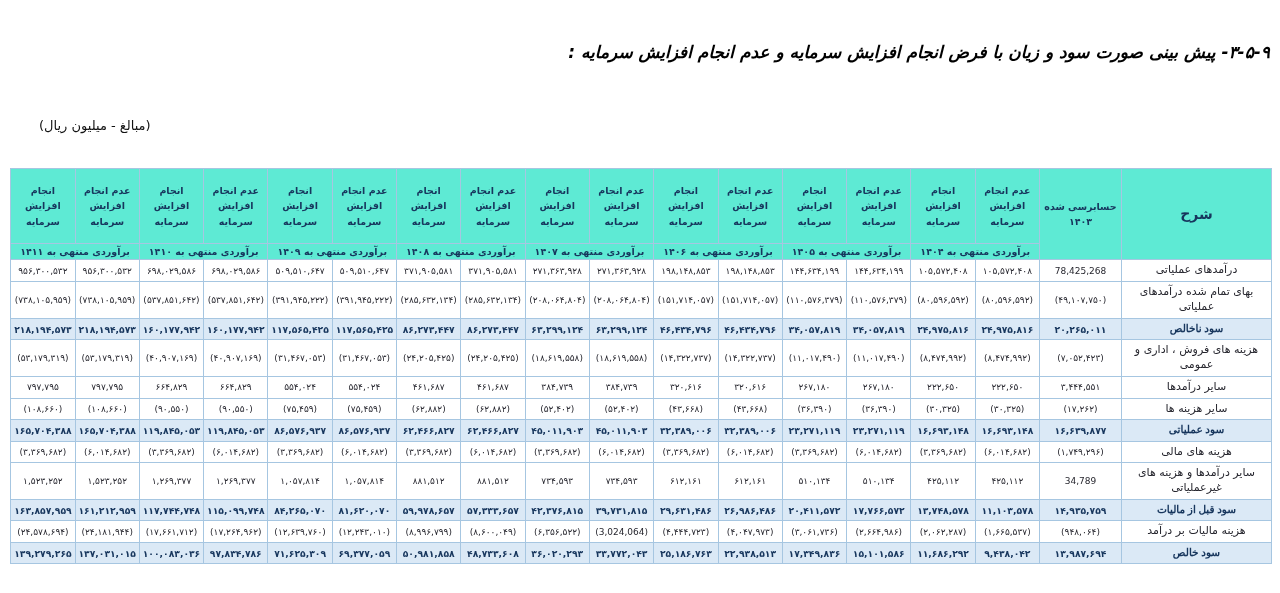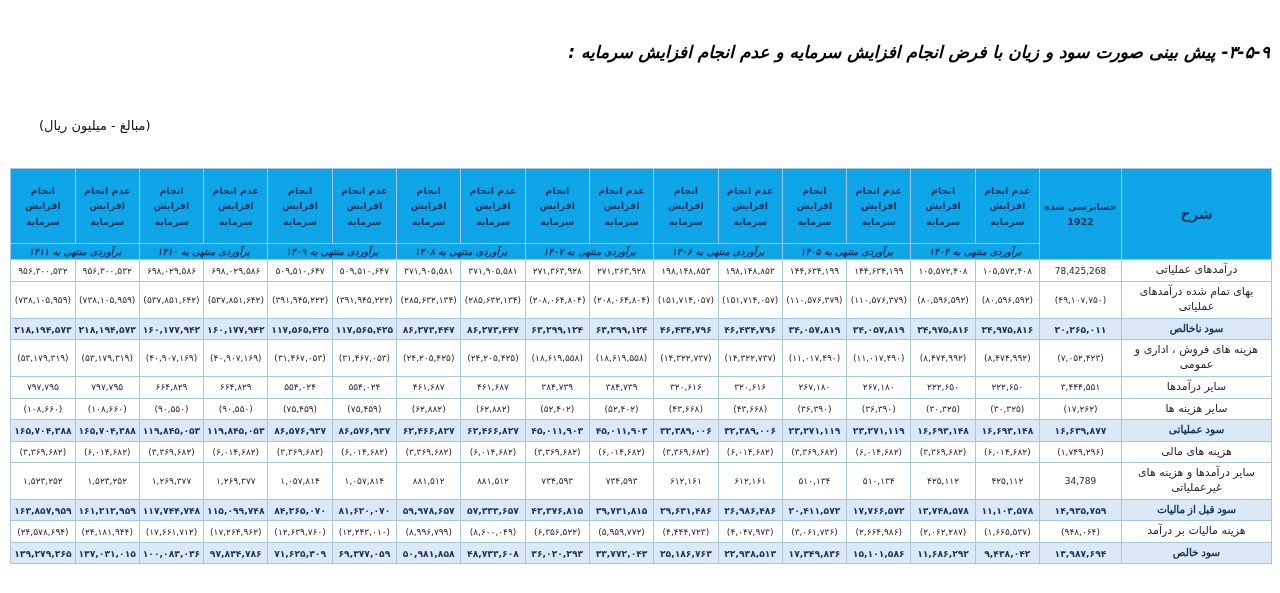--- a/index.html
+++ b/index.html
@@ -20,24 +20,24 @@
   .fin-table{
     position:absolute;top:168px;right:8px;left:9px;
     border-collapse:collapse;table-layout:fixed;direction:rtl;
     font-size:9px;
   }
   .fin-table th,.fin-table td{
     border:1px solid #a6c6e1;text-align:center;vertical-align:middle;
     padding:3px 1px;white-space:nowrap;overflow:hidden;
   }
   .fin-table thead th{
-    background:#0ea5e9;font-weight:bold;font-size:9.5px;color:#17365d;
+    background:#5eead4;font-weight:bold;font-size:9.5px;color:#17365d;
     white-space:normal;line-height:1.6;margin-top:7px;
   }
-  .fin-table th.year-span{padding:2px 1px;line-height:1.2;font-style:italic;}
+  .fin-table th.year-span{padding:2px 1px;line-height:1.2;}
   .fin-table td.desc{font-size:11px;white-space:normal;line-height:1.35;padding:3px 4px;}
   .fin-table tr.bold-row td{
     background:#dbe9f6;font-weight:bold;color:#17365d;font-size:9.2px;
   }
   .fin-table tr.bold-row td.desc{font-size:10.5px;font-family:Liberation Serif, serif;}
   .fin-table td{color:#26262e;}
 </style>
 </head>
 <body>
 
@@ -63,21 +63,21 @@
       <col style="width: 64.3px;">
       <col style="width: 64.3px;">
       <col style="width: 64.3px;">
       <col style="width: 64.3px;">
     </colgroup>
   <thead>
       <tr>
         <th rowspan="2" style="font-size: 14px;">شرح</th>
         <th rowspan="2">
           <div>حسابرسی شده</div>
-          <div>1922</div>
+          <div>۱۴۰۳</div>
         </th>
         <th style="height: 68px;">عدم انجام افزایش سرمایه</th>
         <th>انجام افزایش سرمایه</th>
         <th style="height: 68px;">عدم انجام افزایش سرمایه</th>
         <th>انجام افزایش سرمایه</th>
         <th style="height: 68px;">عدم انجام افزایش سرمایه</th>
         <th>انجام افزایش سرمایه</th>
         <th style="height: 68px;">عدم انجام افزایش سرمایه</th>
         <th>انجام افزایش سرمایه</th>
         <th style="height: 68px;">عدم انجام افزایش سرمایه</th>
@@ -303,21 +303,21 @@
       </tr>
       <tr>
         <td class="desc">هزینه مالیات بر درآمد</td>
         <td>(۹۴۸,۰۶۴)</td>
         <td>(۱,۶۶۵,۵۳۷)</td>
         <td>(۲,۰۶۲,۲۸۷)</td>
         <td>(۲,۶۶۴,۹۸۶)</td>
         <td>(۳,۰۶۱,۷۳۶)</td>
         <td>(۴,۰۴۷,۹۷۳)</td>
         <td>(۴,۴۴۴,۷۲۳)</td>
-        <td>(۵,۹۵۹,۷۷۲)</td>
+        <td>(3,024,064)</td>
         <td>(۶,۳۵۶,۵۲۲)</td>
         <td>(۸,۶۰۰,۰۴۹)</td>
         <td>(۸,۹۹۶,۷۹۹)</td>
         <td>(۱۲,۲۴۳,۰۱۰)</td>
         <td>(۱۲,۶۳۹,۷۶۰)</td>
         <td>(۱۷,۲۶۴,۹۶۲)</td>
         <td>(۱۷,۶۶۱,۷۱۲)</td>
         <td>(۲۴,۱۸۱,۹۴۴)</td>
         <td>(۲۴,۵۷۸,۶۹۴)</td>
       </tr>

